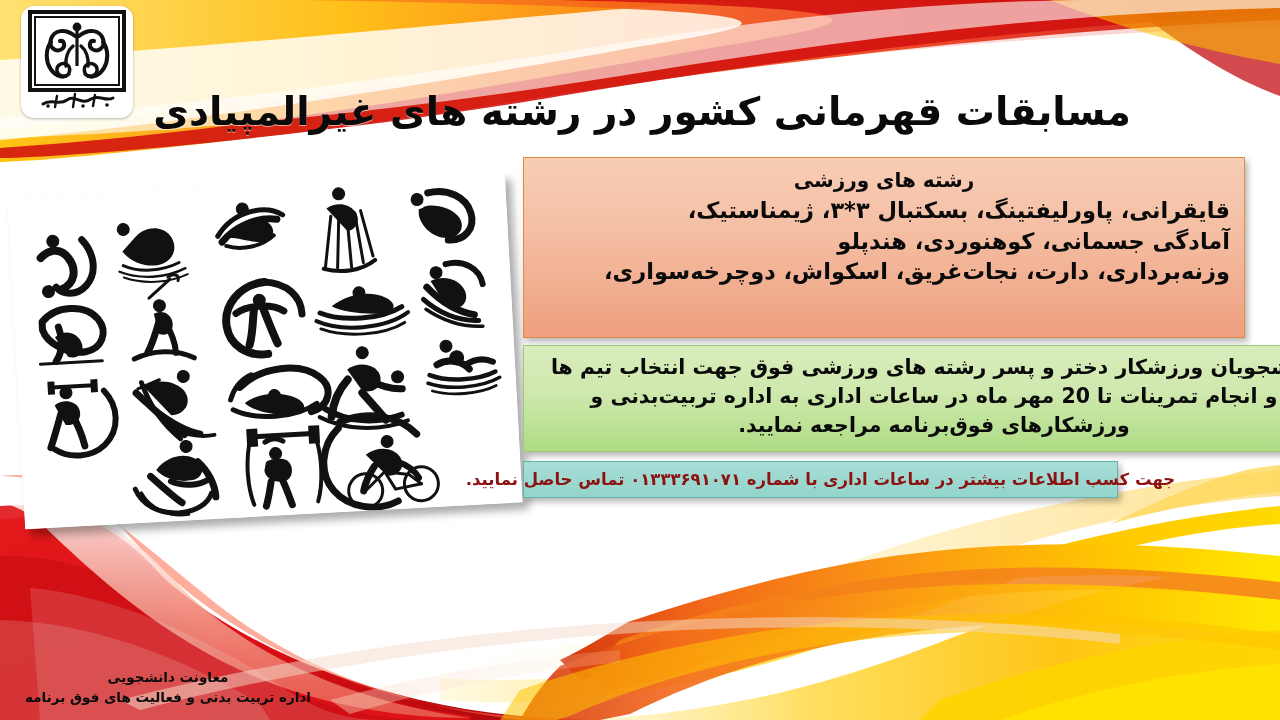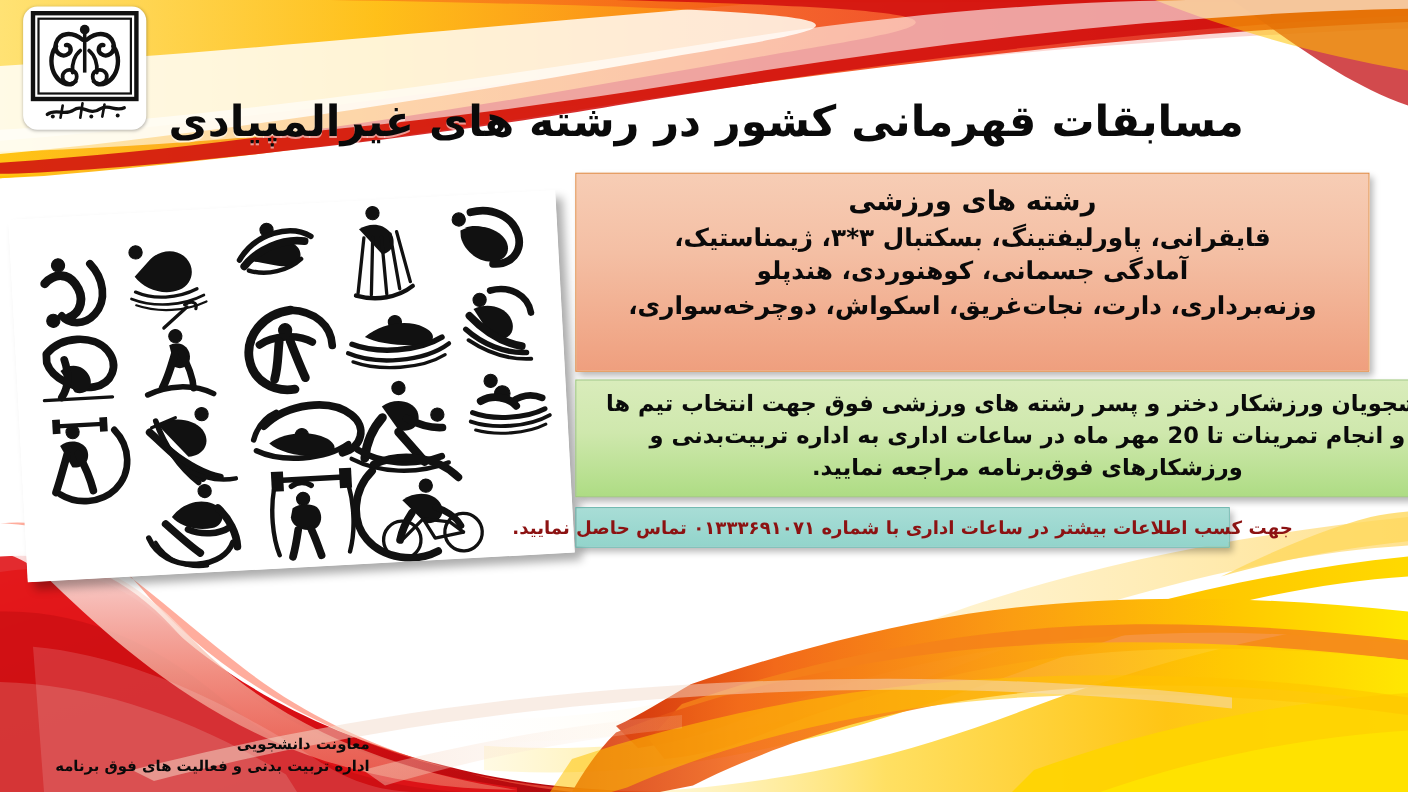--- a/index.html
+++ b/index.html
@@ -32,41 +32,41 @@
   .photo-card svg{display:block;}
 
   
   .box{position:absolute;z-index:6;box-sizing:border-box;}
 
   .box-sports{left:523px;top:157px;width:722px;height:181px;
       background:linear-gradient(180deg,#f7cdb5 0%,#f4bfa4 40%,#ef9f7e 100%);
       border:1.4px solid #e08a44;
       box-shadow:3px 4px 6px rgba(0,0,0,.28);
       padding:9px 14px 6px 14px;text-align:center;color:#0a0a0a;}
-  .box-sports .bx-head{font-size:25px;font-weight:bold;line-height:1.3;margin-bottom:2px;}
-  .box-sports .bx-line{font-size:22.5px;font-weight:bold;line-height:1.36;}
+  .box-sports .bx-head{font-size:20px;font-weight:bold;line-height:1.3;margin-bottom:2px;}
+  .box-sports .bx-line{font-size:22.5px;font-weight:bold;line-height:1.36;text-align:right;}
 
   .box-notice{left:523px;top:345px;width:822px;height:107px;
       background:linear-gradient(180deg,#d9ecbb 0%,#cfe8ad 45%,#aedc84 100%);
       border:1.2px solid #9ec97a;
       box-shadow:3px 4px 6px rgba(0,0,0,.28);
       padding:7px 13px;text-align:center;color:#0a0a0a;}
   .box-notice .bx-line{font-size:20.5px;font-weight:bold;line-height:1.42;}
 
   .box-contact{left:523px;top:461px;width:595px;height:37px;
       background:linear-gradient(180deg,#a8ddd6 0%,#92d4cb 100%);
       border:1.2px solid #66b3ab;
       box-shadow:3px 4px 6px rgba(0,0,0,.28);
       display:flex;align-items:center;justify-content:center;
       color:#8c1212;}
   .box-contact .bx-line{font-size:16.5px;font-weight:bold;line-height:1.2;white-space:nowrap;}
 
   
   .footer{position:absolute;z-index:7;left:0;top:668px;width:336px;
-          color:#0a0a0a;
+          text-align:center;color:#0a0a0a;
           font-size:13.5px;font-weight:bold;line-height:1.45;}
   .footer div{white-space:nowrap;}
 </style>
 </head>
 <body>
 
 <div id="poster">
 
   <svg id="waves" viewBox="0 0 1280 720" preserveAspectRatio="none" xmlns="http://www.w3.org/2000/svg">
     <defs>

